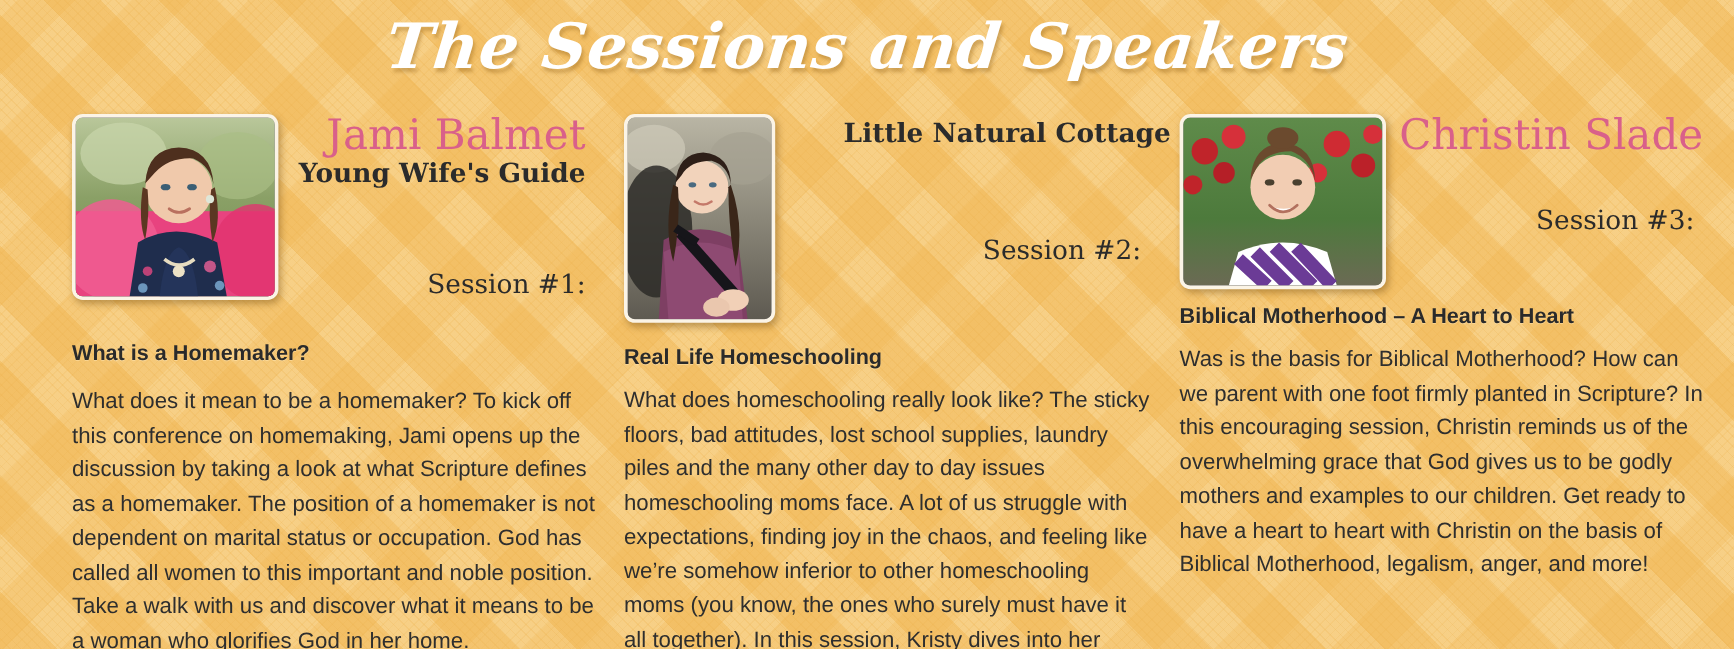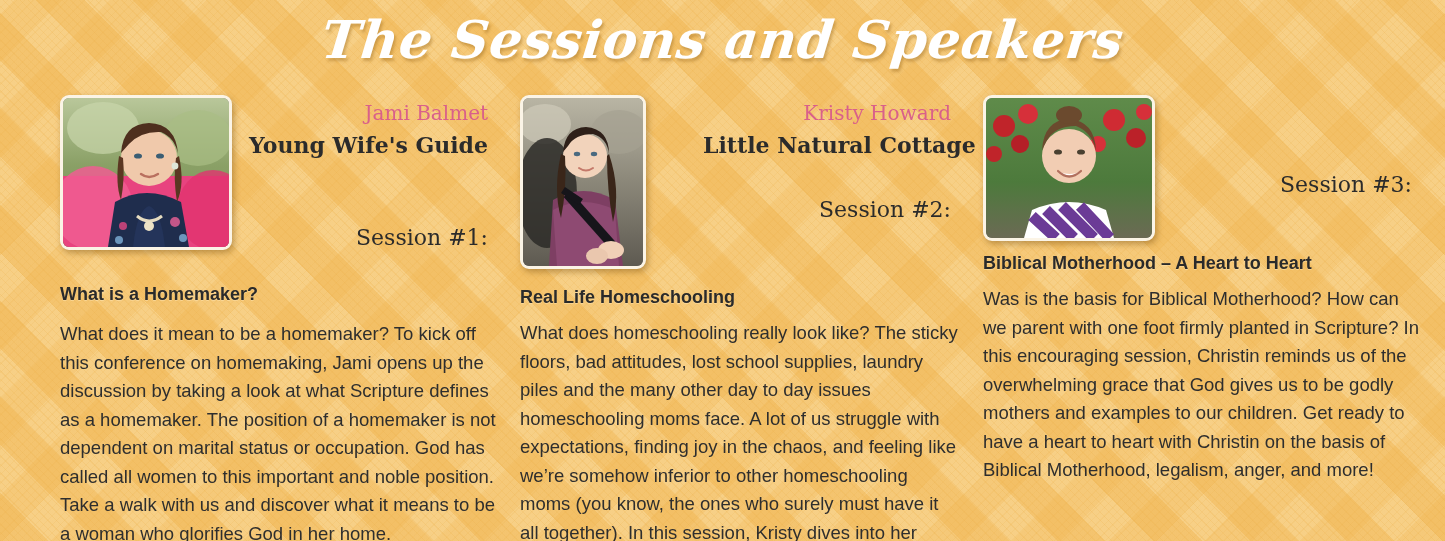--- a/index.html
+++ b/index.html
@@ -92,21 +92,21 @@
   .speaker-block {
     position: absolute;
     text-align: right;
   }
   #spk-0 { left: 200px;  top: 8px;  width: 244px; }
   #spk-1 { left: 198px;  top: 8px;  width: 248px; }
   #spk-2 { left: 200px;  top: 8px;  width: 246px; }
 
   .speaker-name {
     font-family: "DejaVu Serif", serif;
-    font-size: 20px;
+    font-size: 35px;
     line-height: 34px;
     color: #d9608a;
     white-space: nowrap;
   }
   .speaker-site {
     font-family: "DejaVu Serif", serif;
     font-weight: bold;
     font-size: 22px;
     line-height: 30px;
     color: #2b2b2b;
@@ -229,21 +229,20 @@
         <ellipse cx="71" cy="56" rx="3.2" ry="2.2" fill="#4a6a80"></ellipse>
         <path d="M56 70 Q63 75 70 70" stroke="#c4796a" stroke-width="2" fill="none" stroke-linecap="round"></path>
         <path d="M44 96 L92 150" stroke="#16151a" stroke-width="9" fill="none"></path>
         <path d="M40 92 L58 104" stroke="#16151a" stroke-width="7" fill="none"></path>
         <ellipse cx="88" cy="152" rx="13" ry="9" fill="#f1d0b7"></ellipse>
         <ellipse cx="74" cy="158" rx="11" ry="8" fill="#eac7ae"></ellipse>
       </svg>
     </div>
 
     <div class="speaker-block" id="spk-1">
-      <div class="speaker-name">Kristy Howard</div>
       <div class="speaker-site">Little Natural Cottage</div>
     </div>
 
     <div class="session-label" id="ses-1">Session #2:</div>
     <div class="session-title" id="st-1">Real Life Homeschooling</div>
     <div class="session-body" id="sb-1">What does homeschooling really look like? The sticky floors, bad attitudes, lost school supplies, laundry piles and the many other day to day issues homeschooling moms face. A lot of us struggle with expectations, finding joy in the chaos, and feeling like we’re somehow inferior to other homeschooling moms (you know, the ones who surely must have it all together). In this session, Kristy dives into her honest struggles in these areas and how she’s discovered purpose and freedom.</div>
   </div>
 
   <div class="col" id="col-2">
 
@@ -271,20 +270,21 @@
         <path d="M56 52 Q58 22 83 21 Q109 23 110 53 Q106 34 90 28 Q68 28 60 44 Z" fill="#6b4a2e"></path>
         <ellipse cx="83" cy="17" rx="13" ry="9" fill="#6b4a2e"></ellipse>
         <ellipse cx="72" cy="54" rx="4" ry="2.6" fill="#4a4030"></ellipse>
         <ellipse cx="95" cy="54" rx="4" ry="2.6" fill="#4a4030"></ellipse>
         <path d="M73 74 Q83 82 94 74 Q84 78 73 74" fill="#ffffff"></path>
         <path d="M72 73 Q83 84 95 73" stroke="#b2705e" stroke-width="2.2" fill="none" stroke-linecap="round"></path>
       </svg>
     </div>
 
     <div class="speaker-block" id="spk-2">
+      <div class="speaker-name">Christin Slade</div>
     </div>
 
     <div class="session-label" id="ses-2">Session #3:</div>
     <div class="session-title" id="st-2">Biblical Motherhood – A Heart to Heart</div>
     <div class="session-body" id="sb-2">Was is the basis for Biblical Motherhood? How can we parent with one foot firmly planted in Scripture? In this encouraging session, Christin reminds us of the overwhelming grace that God gives us to be godly mothers and examples to our children. Get ready to have a heart to heart with Christin on the basis of Biblical Motherhood, legalism, anger, and more!</div>
   </div>
 
 </div>
 
 </body></html>

